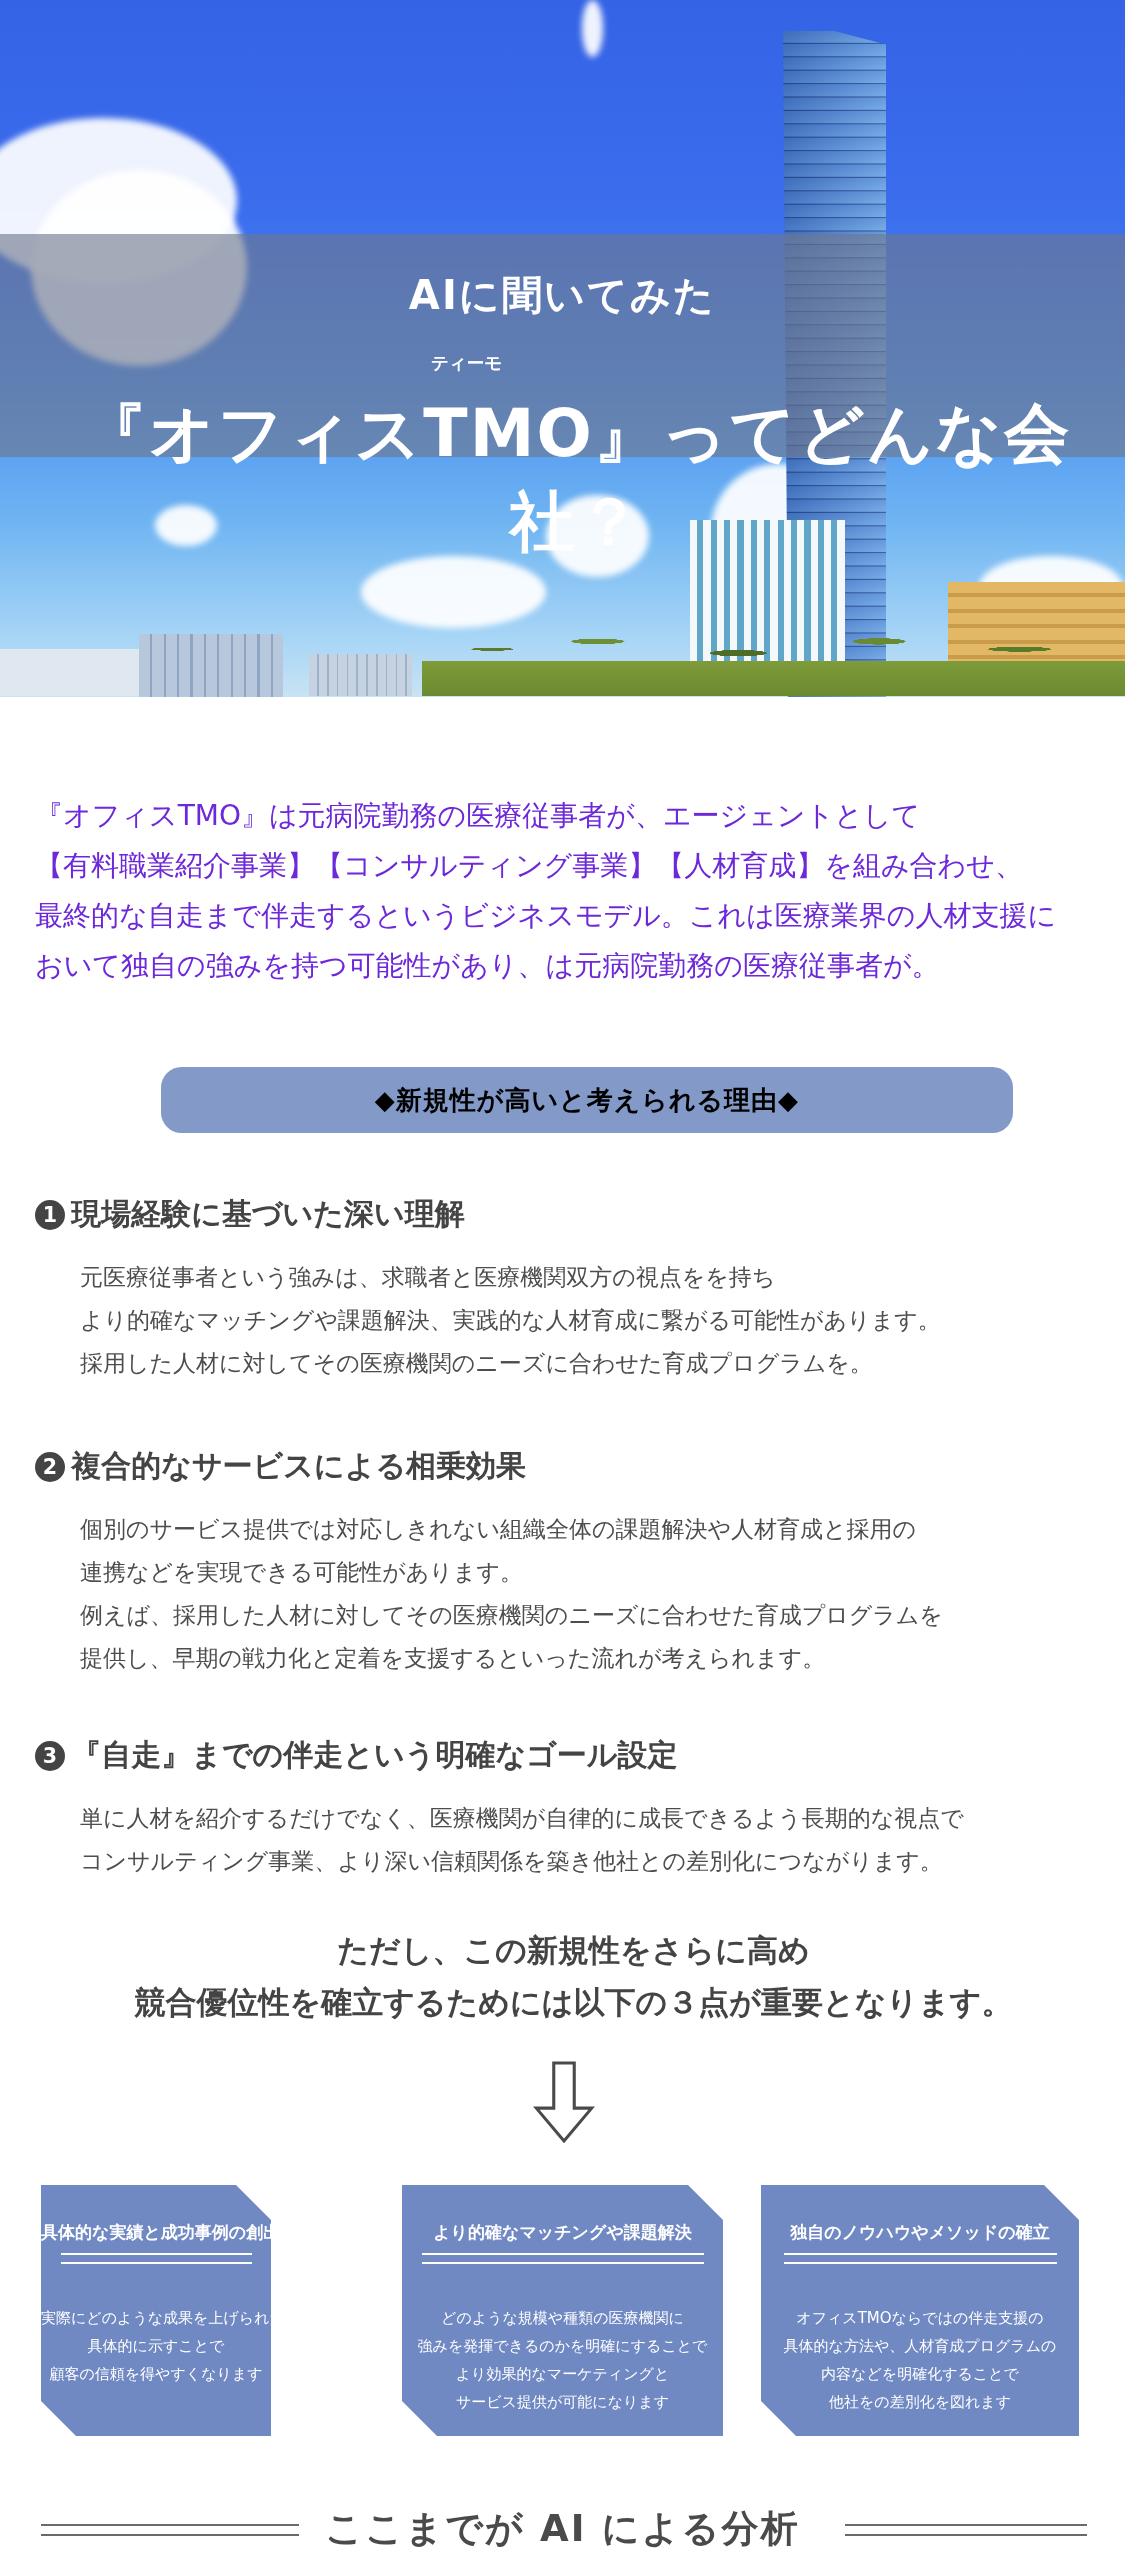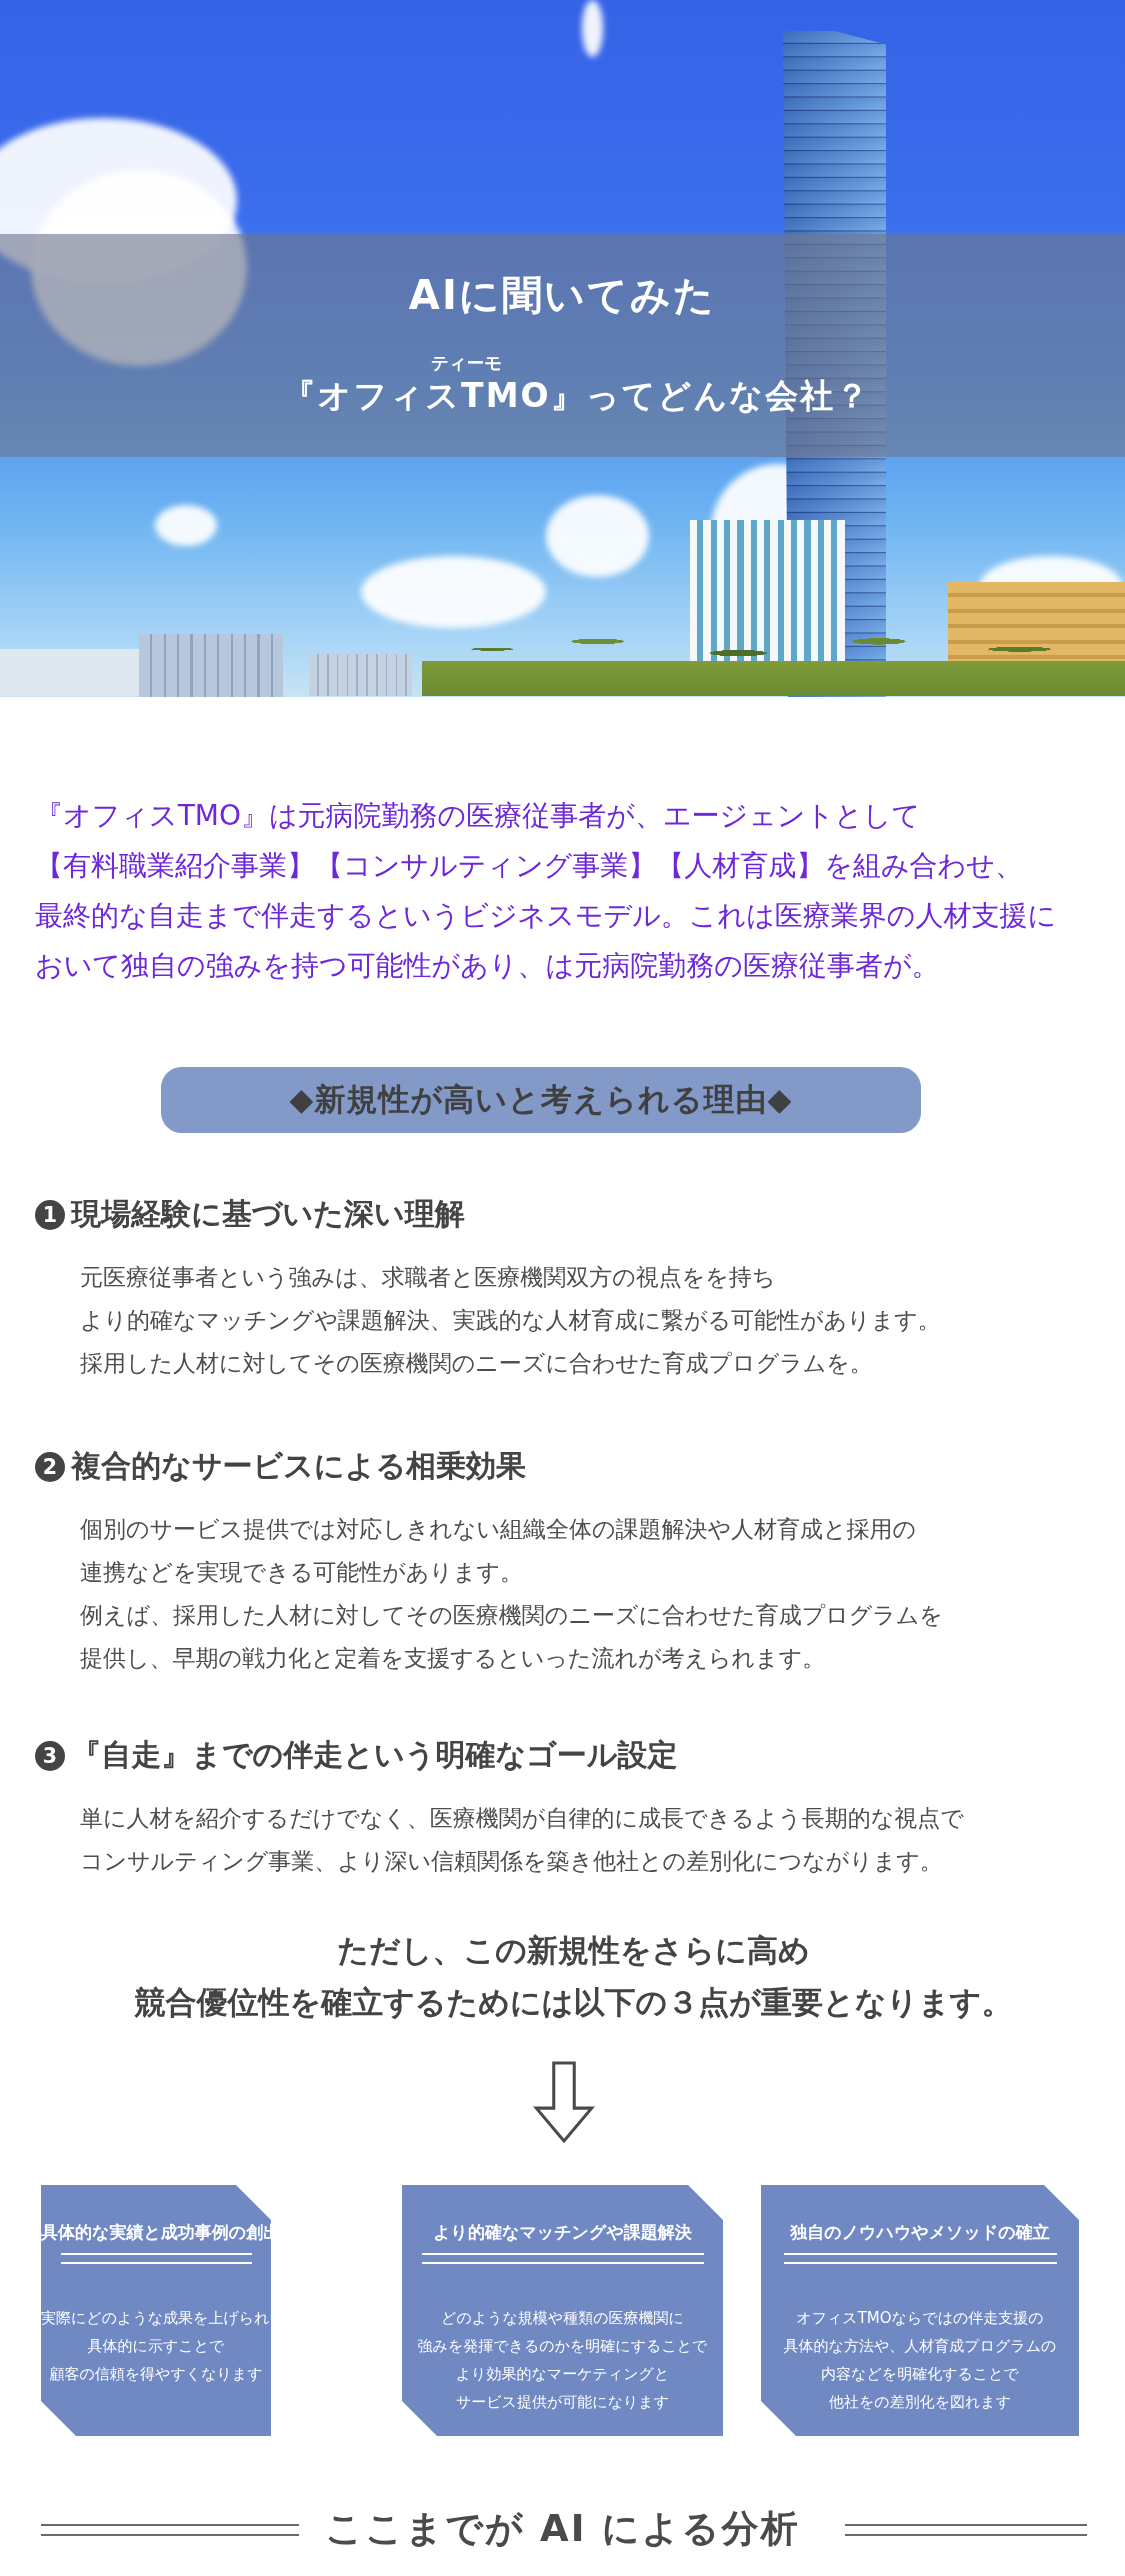--- a/index.html
+++ b/index.html
@@ -31,31 +31,31 @@
                   radial-gradient(ellipse at 45% 45%, #4f6d27 0 28px, transparent 29px),
                   radial-gradient(ellipse at 65% 30%, #6a8a31 0 26px, transparent 27px),
                   radial-gradient(ellipse at 85% 40%, #577a2b 0 31px, transparent 32px),
                   linear-gradient(180deg, transparent 55%, #7f9b3a 55%, #6b8a30 100%); }
     .hero-band { position: absolute; left: 0; top: 234px; width: 1125px; height: 223px;
       background: rgba(110, 118, 140, 0.62); }
     .hero-title1 { position: absolute; left: 0; width: 1125px; top: 268px; text-align: center;
       color: #fff; font-size: 40px; font-weight: bold; letter-spacing: 2.1px; }
     .hero-ruby { position: absolute; left: 415px; top: 351px; width: 103px; text-align: center;
       color: #fff; font-size: 17.5px; font-weight: bold; }
-    .hero-title2 { position: absolute; left: 0; width: 1125px; top: 374px; text-align: center;
-      color: #fff; font-size: 33px; font-weight: bold; letter-spacing: 2.1px; padding-left: 28px; }
+    .hero-title2 { position: absolute; left: 0; width: 1125px; top: 390px; text-align: center;
+      color: #fff; font-size: 65px; font-weight: bold; letter-spacing: 2.1px; padding-left: 28px; }
 
     
     .intro { position: absolute; left: 35px; top: 791px; width: 1061px; }
     .intro p { font-size: 28px; line-height: 50px; color: #6d28d9; white-space: nowrap; }
 
     
-    .pill { position: absolute; left: 161px; top: 1067px; width: 760px; height: 66px;
+    .pill { position: absolute; left: 161px; top: 1067px; width: 852px; height: 66px;
       background: #8399c8; border-radius: 20.6px; display: flex; align-items: center; justify-content: center;
-      color: #404040; font-size: 31px; font-weight: bold; letter-spacing: 1px; }
+      color: #000000; font-size: 26px; font-weight: bold; letter-spacing: 1px; }
 
     
     .reason { position: absolute; left: 35px; width: 1061px; }
     .reason-head { display: flex; align-items: center; font-size: 30px; font-weight: bold; color: #444; height: 41px; }
     .num { display: inline-flex; align-items: center; justify-content: center; width: 30px; height: 30px;
       border-radius: 50%; background: #444; color: #fff; font-size: 20.6px; font-weight: bold; margin-right: 6.2px; }
     .reason-body { padding-left: 45px; margin-top: 21px; }
     .reason-body p { font-size: 23px; line-height: 43px; color: #4d4d4d; white-space: nowrap; }
 
     

